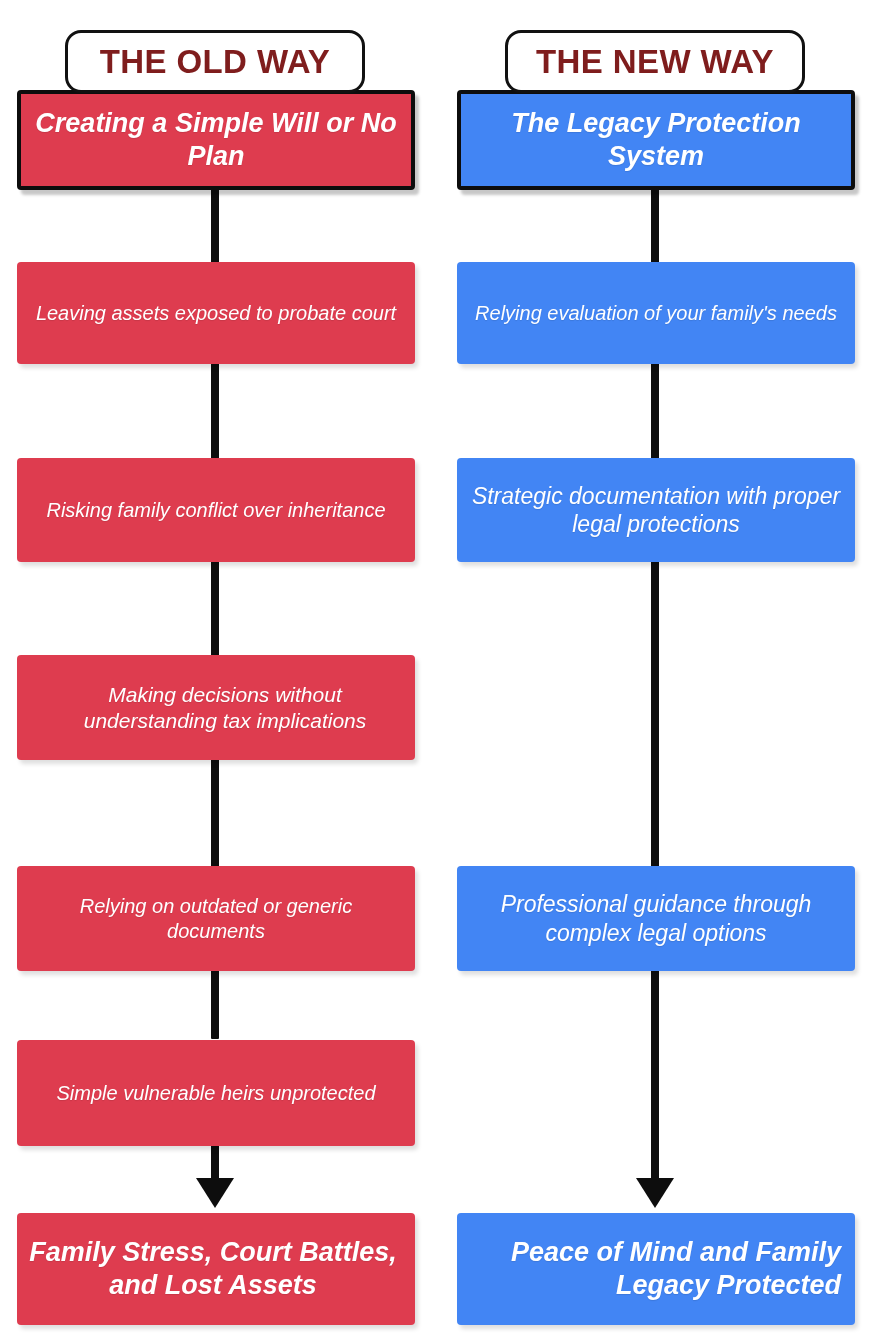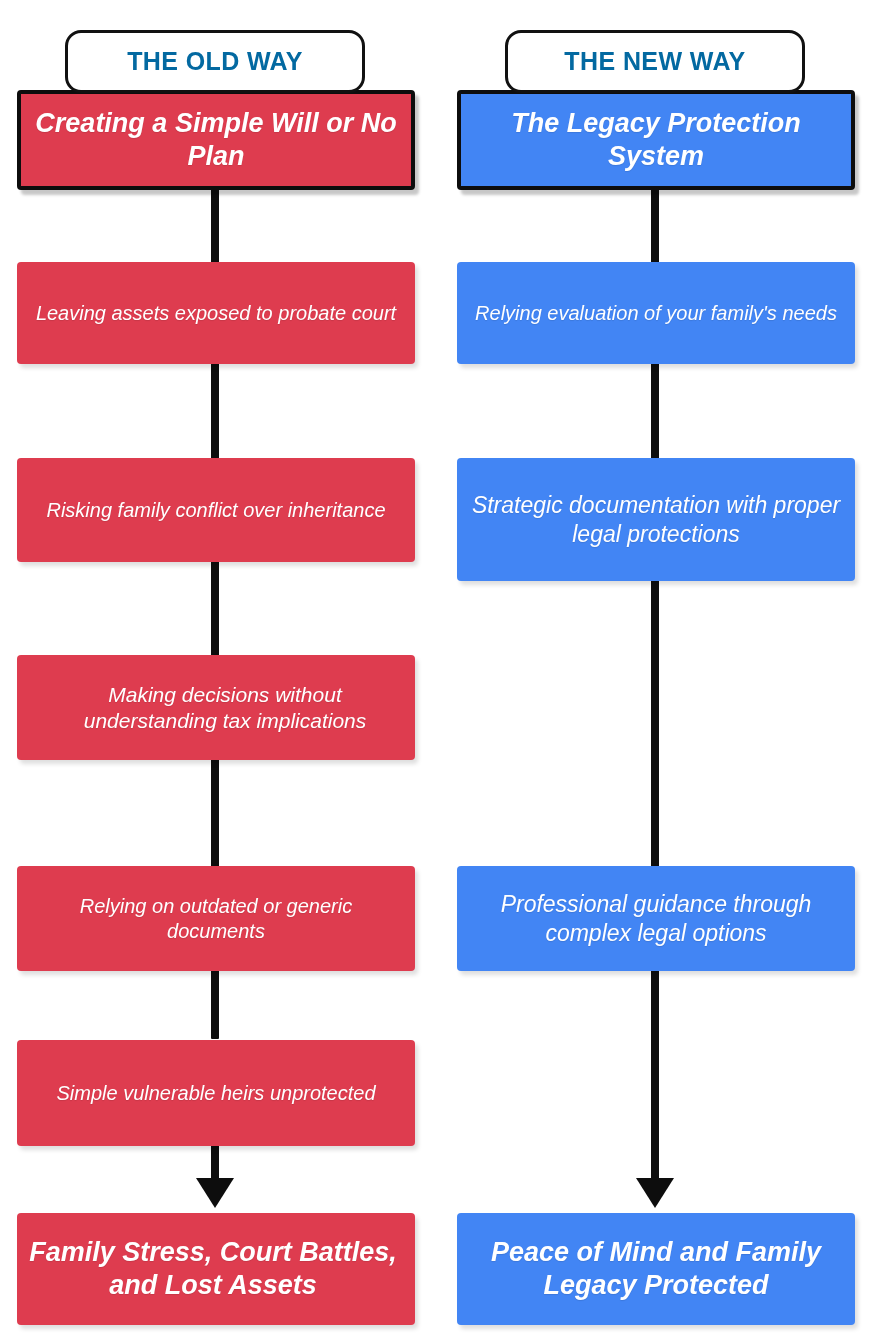--- a/index.html
+++ b/index.html
@@ -50,24 +50,24 @@
     box-sizing: border-box;
     background: #ffffff;
     border: 3px solid #111111;
     border-radius: 16px;
     display: flex;
     align-items: center;
     justify-content: center;
     z-index: 5;
   }
   .header-tab span {
-    font-size: 25px;
+    font-size: 33px;
     font-weight: 700;
     letter-spacing: 0.4px;
-    color: #0369a1;
+    color: #7f1d1d;
     white-space: nowrap;
   }
 
   
   .node {
     position: absolute;
     box-sizing: border-box;
     border-radius: 4px;
     display: flex;
     align-items: center;
@@ -159,26 +159,26 @@
     </div>
 
     <div class="node blue bold outlined fs-27" style="left:21px; top:90px; width:398px; height:100px;">
       <span>The Legacy Protection System</span>
     </div>
 
     <div class="node blue reg fs-28" style="left:21px; top:262px; width:398px; height:102px;">
       <span>Relying evaluation of your family's needs</span>
     </div>
 
-    <div class="node blue reg fs-23" style="left:21px; top:458px; width:398px; height:123px;">
+    <div class="node blue reg fs-23" style="left:21px; top:458px; width:398px; height:104px;">
       <span>Strategic documentation with proper legal protections</span>
     </div>
 
     <div class="node blue reg fs-23" style="left:21px; top:866px; width:398px; height:105px;">
       <span>Professional guidance through complex legal options</span>
     </div>
 
-    <div class="node blue bold fs-27" style="left:21px; top:1213px; width:398px; height:112px;">
+    <div class="node blue bold fs-27" style="left:21px; top:1213px; width:398px; height:112px;text-align:right;">
       <span>Peace of Mind and Family Legacy Protected</span>
     </div>
   </div>
 
 </div>
 
 </body></html>

